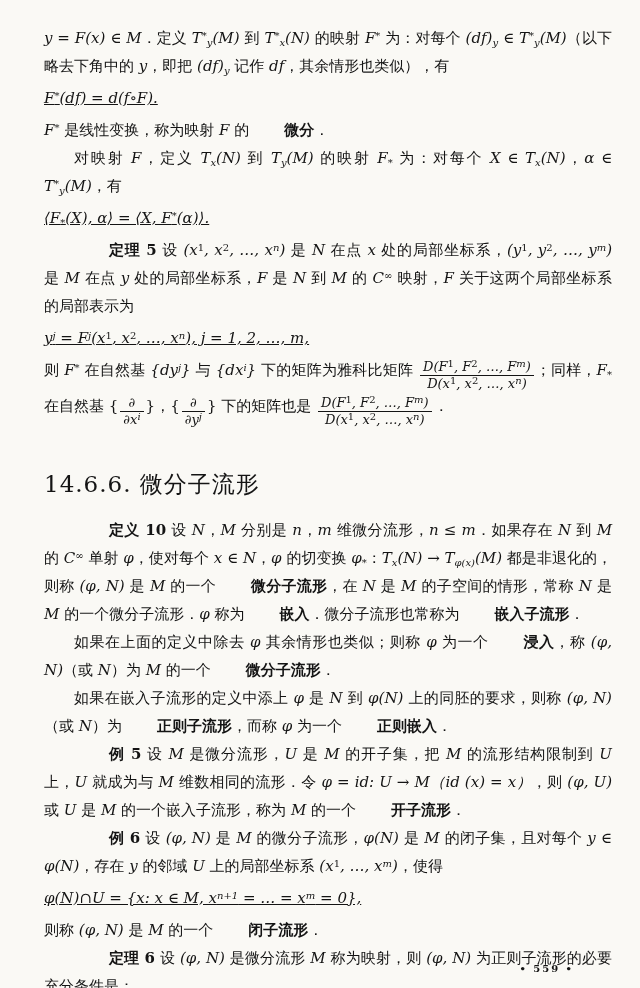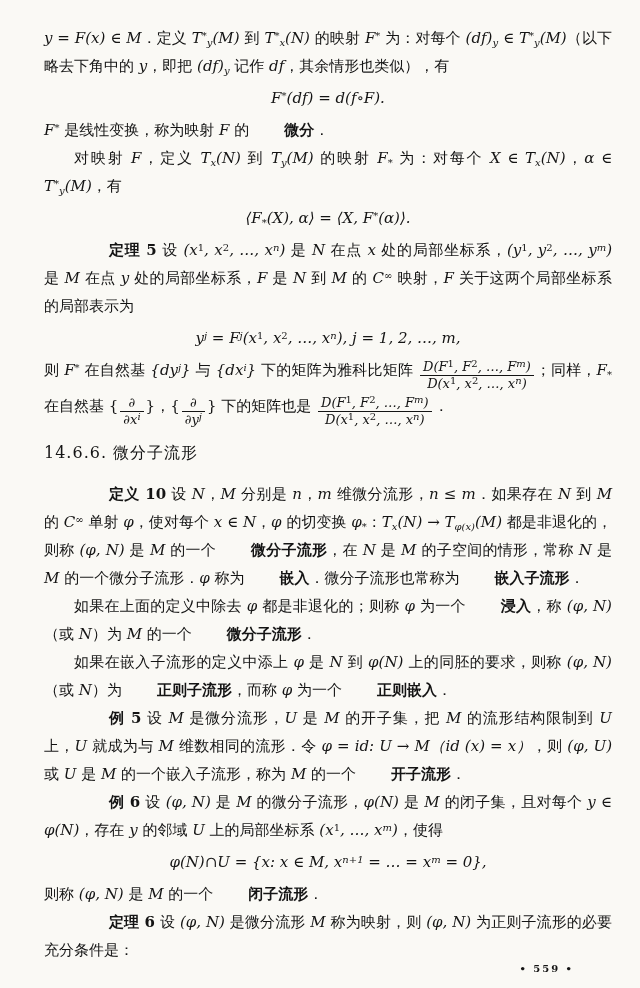--- a/index.html
+++ b/index.html
@@ -14,30 +14,31 @@
   }
   .content{padding:24px 28px 0 44px;}
   .block{margin:0;}
   .block.para{
     font-size:15px;
     line-height:28px;
     text-align:justify;
   }
   .block.para.indent{text-indent:2em;}
   .block.formula{
-    text-align:center;
+    text-align:left;
     font-size:15px;
     line-height:30px;
     margin:3px 0;
+    text-decoration:underline;
   }
   .block.heading{
-    font-size:16px;
+    font-size:23px;
     font-weight:normal;
     letter-spacing:1px;
-    margin:14px 0 16px 0;
+    margin:40px 0 16px 0;
   }
   .b{font-weight:bold;margin-left:35px;}
   .i{font-style:italic;}
   sup,sub{font-size:10px;line-height:0;}
   sup{vertical-align:0.45em;}
   sub{vertical-align:-0.25em;}
   .frac{
     display:inline-block;
     text-align:center;
     vertical-align:-1.0em;
@@ -63,21 +64,21 @@
       <div class="block para"><span class="i">y = F(x) ∈ M</span><span>．定义 </span><span class="i">T</span><sup>*</sup><sub class="i">y</sub><span class="i">(M)</span><span> 到 </span><span class="i">T</span><sup>*</sup><sub class="i">x</sub><span class="i">(N)</span><span> 的映射 </span><span class="i">F</span><sup>*</sup><span> 为：对每个 </span><span class="i">(df)</span><sub class="i">y</sub><span> ∈ </span><span class="i">T</span><sup>*</sup><sub class="i">y</sub><span class="i">(M)</span><span>（以下略去下角中的 </span><span class="i">y</span><span>，即把 </span><span class="i">(df)</span><sub class="i">y</sub><span> 记作 </span><span class="i">df</span><span>，其余情形也类似），有</span></div>
       <div class="block formula"><span class="i">F</span><sup>*</sup><span class="i">(df) = d(f∘F).</span></div>
       <div class="block para"><span class="i">F</span><sup>*</sup><span> 是线性变换，称为映射 </span><span class="i">F</span><span> 的</span><span class="b">微分</span><span>．</span></div>
       <div class="block para indent"><span>对映射 </span><span class="i">F</span><span>，定义 </span><span class="i">T</span><sub class="i">x</sub><span class="i">(N)</span><span> 到 </span><span class="i">T</span><sub class="i">y</sub><span class="i">(M)</span><span> 的映射 </span><span class="i">F</span><sub>*</sub><span> 为：对每个 </span><span class="i">X</span><span> ∈ </span><span class="i">T</span><sub class="i">x</sub><span class="i">(N)</span><span>，</span><span class="i">α</span><span> ∈ </span><span class="i">T</span><sup>*</sup><sub class="i">y</sub><span class="i">(M)</span><span>，有</span></div>
       <div class="block formula"><span class="i">⟨F</span><sub>*</sub><span class="i">(X), α⟩ = ⟨X, F</span><sup>*</sup><span class="i">(α)⟩.</span></div>
       <div class="block para indent"><span class="b">定理 5</span><span>  设 </span><span class="i">(x</span><sup>1</sup><span class="i">, x</span><sup>2</sup><span class="i">, …, x</span><sup class="i">n</sup><span class="i">)</span><span> 是 </span><span class="i">N</span><span> 在点 </span><span class="i">x</span><span> 处的局部坐标系，</span><span class="i">(y</span><sup>1</sup><span class="i">, y</span><sup>2</sup><span class="i">, …, y</span><sup class="i">m</sup><span class="i">)</span><span> 是 </span><span class="i">M</span><span> 在点 </span><span class="i">y</span><span> 处的局部坐标系，</span><span class="i">F</span><span> 是 </span><span class="i">N</span><span> 到 </span><span class="i">M</span><span> 的 </span><span class="i">C</span><sup>∞</sup><span> 映射，</span><span class="i">F</span><span> 关于这两个局部坐标系的局部表示为</span></div>
       <div class="block formula"><span class="i">y</span><sup class="i">j</sup><span class="i"> = F</span><sup class="i">j</sup><span class="i">(x</span><sup>1</sup><span class="i">, x</span><sup>2</sup><span class="i">, …, x</span><sup class="i">n</sup><span class="i">),  j = 1, 2, …, m,</span></div>
       <div class="block para"><span>则 </span><span class="i">F</span><sup>*</sup><span> 在自然基 </span><span class="i">{dy</span><sup class="i">j</sup><span class="i">}</span><span> 与 </span><span class="i">{dx</span><sup class="i">i</sup><span class="i">}</span><span> 下的矩阵为雅科比矩阵 </span><span class="frac"><span class="num"><span class="i">D(F</span><sup>1</sup><span class="i">, F</span><sup>2</sup><span class="i">, …, F</span><sup class="i">m</sup><span class="i">)</span></span><span class="den"><span class="i">D(x</span><sup>1</sup><span class="i">, x</span><sup>2</sup><span class="i">, …, x</span><sup class="i">n</sup><span class="i">)</span></span></span><span>；同样，</span><span class="i">F</span><sub>*</sub><span> 在自然基 </span><span>{</span><span class="frac"><span class="num"><span class="i">∂</span></span><span class="den"><span class="i">∂x</span><sup class="i">i</sup></span></span><span>}，{</span><span class="frac"><span class="num"><span class="i">∂</span></span><span class="den"><span class="i">∂y</span><sup class="i">j</sup></span></span><span>} 下的矩阵也是 </span><span class="frac"><span class="num"><span class="i">D(F</span><sup>1</sup><span class="i">, F</span><sup>2</sup><span class="i">, …, F</span><sup class="i">m</sup><span class="i">)</span></span><span class="den"><span class="i">D(x</span><sup>1</sup><span class="i">, x</span><sup>2</sup><span class="i">, …, x</span><sup class="i">n</sup><span class="i">)</span></span></span><span>．</span></div>
       <div class="block heading"><span>14.6.6.  微分子流形</span></div>
       <div class="block para indent"><span class="b">定义 10</span><span>  设 </span><span class="i">N</span><span>，</span><span class="i">M</span><span> 分别是 </span><span class="i">n</span><span>，</span><span class="i">m</span><span> 维微分流形，</span><span class="i">n</span><span> ≤ </span><span class="i">m</span><span>．如果存在 </span><span class="i">N</span><span> 到 </span><span class="i">M</span><span> 的 </span><span class="i">C</span><sup>∞</sup><span> 单射 </span><span class="i">φ</span><span>，使对每个 </span><span class="i">x</span><span> ∈ </span><span class="i">N</span><span>，</span><span class="i">φ</span><span> 的切变换 </span><span class="i">φ</span><sub>*</sub><span>：</span><span class="i">T</span><sub class="i">x</sub><span class="i">(N)</span><span> → </span><span class="i">T</span><sub class="i">φ(x)</sub><span class="i">(M)</span><span> 都是非退化的，则称 </span><span class="i">(φ, N)</span><span> 是 </span><span class="i">M</span><span> 的一个</span><span class="b">微分子流形</span><span>，在 </span><span class="i">N</span><span> 是 </span><span class="i">M</span><span> 的子空间的情形，常称 </span><span class="i">N</span><span> 是 </span><span class="i">M</span><span> 的一个微分子流形．</span><span class="i">φ</span><span> 称为</span><span class="b">嵌入</span><span>．微分子流形也常称为</span><span class="b">嵌入子流形</span><span>．</span></div>
-      <div class="block para indent"><span>如果在上面的定义中除去 </span><span class="i">φ</span><span> 都是非退化的；则称 </span><span class="i">φ</span><span> 为一个</span><span class="b">浸入</span><span>，称 </span><span class="i">(φ, N)</span><span>（或 </span><span class="i">N</span><span>）为 </span><span class="i">M</span><span> 的一个</span><span class="b">微分子流形</span><span>．</span></div>
+      <div class="block para indent"><span>如果在上面的定义中除去 </span><span class="i">φ</span><span> 其余情形也类似；则称 </span><span class="i">φ</span><span> 为一个</span><span class="b">浸入</span><span>，称 </span><span class="i">(φ, N)</span><span>（或 </span><span class="i">N</span><span>）为 </span><span class="i">M</span><span> 的一个</span><span class="b">微分子流形</span><span>．</span></div>
       <div class="block para indent"><span>如果在嵌入子流形的定义中添上 </span><span class="i">φ</span><span> 是 </span><span class="i">N</span><span> 到 </span><span class="i">φ(N)</span><span> 上的同胚的要求，则称 </span><span class="i">(φ, N)</span><span>（或 </span><span class="i">N</span><span>）为</span><span class="b">正则子流形</span><span>，而称 </span><span class="i">φ</span><span> 为一个</span><span class="b">正则嵌入</span><span>．</span></div>
       <div class="block para indent"><span class="b">例 5</span><span>  设 </span><span class="i">M</span><span> 是微分流形，</span><span class="i">U</span><span> 是 </span><span class="i">M</span><span> 的开子集，把 </span><span class="i">M</span><span> 的流形结构限制到 </span><span class="i">U</span><span> 上，</span><span class="i">U</span><span> 就成为与 </span><span class="i">M</span><span> 维数相同的流形．令 </span><span class="i">φ = id: U → M</span><span class="i">（id (x) = x）</span><span>，则 </span><span class="i">(φ, U)</span><span> 或 </span><span class="i">U</span><span> 是 </span><span class="i">M</span><span> 的一个嵌入子流形，称为 </span><span class="i">M</span><span> 的一个</span><span class="b">开子流形</span><span>．</span></div>
       <div class="block para indent"><span class="b">例 6</span><span>  设 </span><span class="i">(φ, N)</span><span> 是 </span><span class="i">M</span><span> 的微分子流形，</span><span class="i">φ(N)</span><span> 是 </span><span class="i">M</span><span> 的闭子集，且对每个 </span><span class="i">y</span><span> ∈ </span><span class="i">φ(N)</span><span>，存在 </span><span class="i">y</span><span> 的邻域 </span><span class="i">U</span><span> 上的局部坐标系 </span><span class="i">(x</span><sup>1</sup><span class="i">, …, x</span><sup class="i">m</sup><span class="i">)</span><span>，使得</span></div>
       <div class="block formula"><span class="i">φ(N)∩U = {x: x ∈ M, x</span><sup class="i">n+1</sup><span class="i"> = … = x</span><sup class="i">m</sup><span class="i"> = 0},</span></div>
       <div class="block para"><span>则称 </span><span class="i">(φ, N)</span><span> 是 </span><span class="i">M</span><span> 的一个</span><span class="b">闭子流形</span><span>．</span></div>
       <div class="block para indent"><span class="b">定理 6</span><span>  设 </span><span class="i">(φ, N)</span><span> 是微分流形 </span><span class="i">M</span><span> 称为映射，则 </span><span class="i">(φ, N)</span><span> 为正则子流形的必要充分条件是：</span></div>
     </div>
   <div class="footer">• 559 •</div>
 </div>
 

